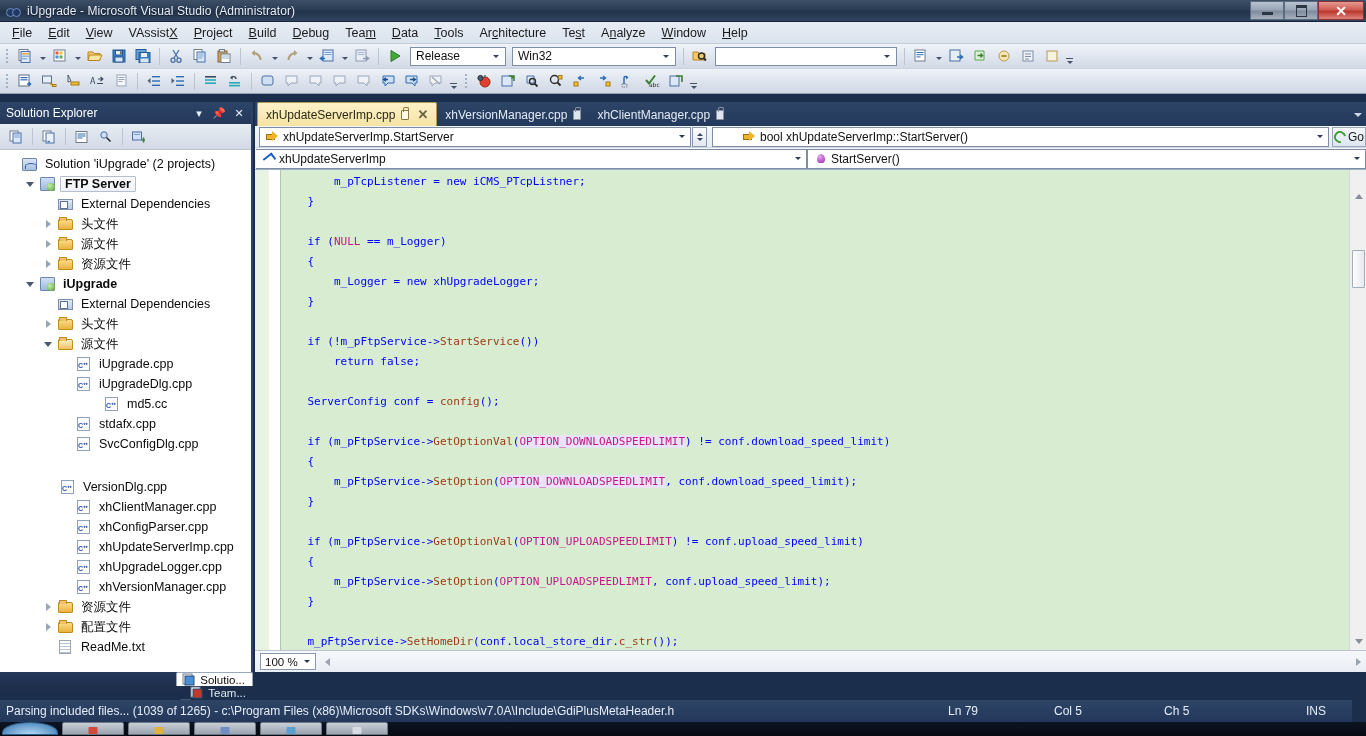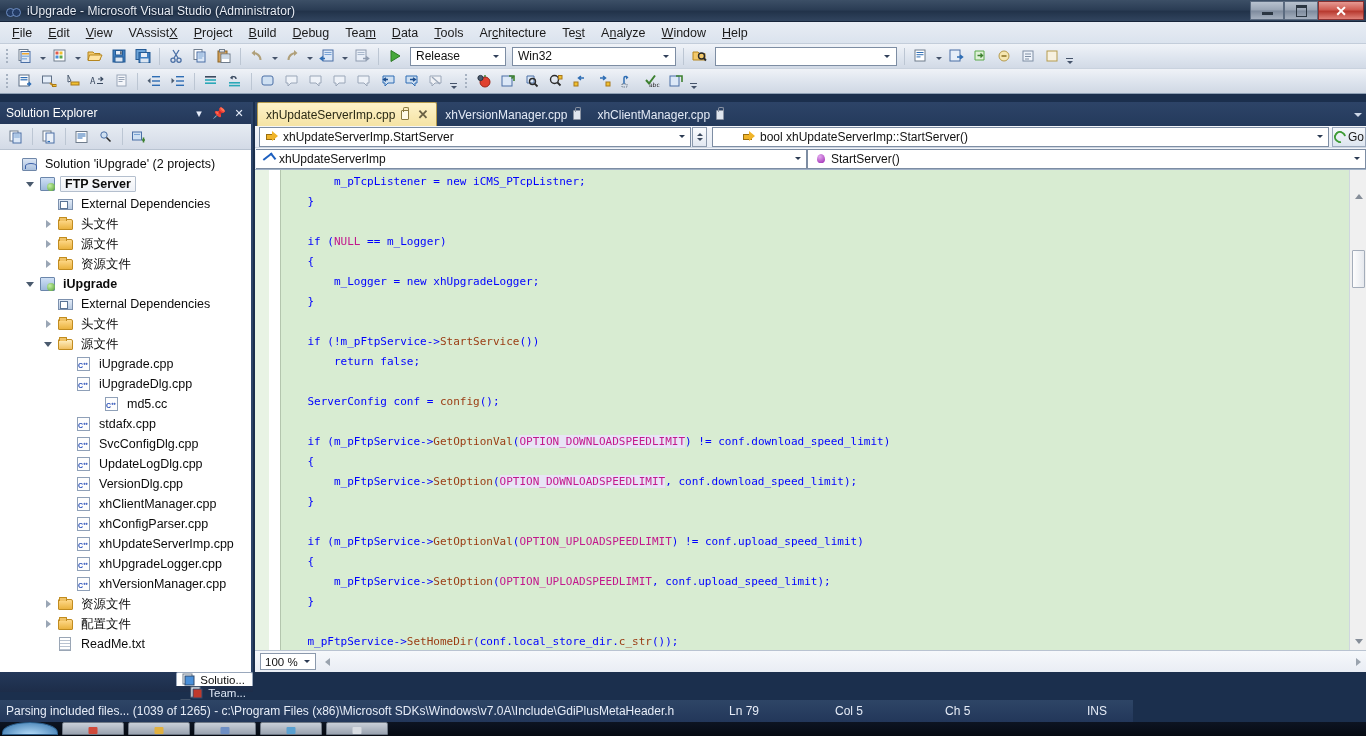--- a/index.html
+++ b/index.html
@@ -368,21 +368,21 @@
   #hscroll { flex:1; height:17px; margin:0 0 0 4px; position:relative; }
   .hs-left, .hs-right {
     position:absolute;top:0;width:15px;height:17px;display:flex;align-items:center;justify-content:center;
   }
   .hs-left{left:0;} .hs-right{right:0;}
   .hs-left:after{content:"";border-top:4px solid transparent;border-bottom:4px solid transparent;border-right:5px solid #9aa3ae;}
   .hs-right:after{content:"";border-top:4px solid transparent;border-bottom:4px solid transparent;border-left:5px solid #9aa3ae;}
 
   
   #statusbar {
-    position:absolute; left:0; bottom:14px; width:1133px; height:22px;
+    position:absolute; left:0; bottom:14px; width:1352px; height:22px;
     background:linear-gradient(180deg,#2e4566 0%,#23375a 100%);
     border-top:1px solid #4a6punkt; display:flex; align-items:center;
     color:#e6ecf7; font-size:12px;
   }
   #statusbar .sb-text { margin-left:6px; white-space:nowrap; }
   #statusbar .sb-right { margin-left:auto; display:flex; align-items:center; }
   #statusbar .sb-cell { margin-right:0; text-align:left; }
 
   
   #taskbar {
@@ -966,28 +966,21 @@
         </span>
         <span class="tlabel">stdafx.cpp</span>
       </div>
       <div class="tnode" style="padding-left: 58px;">
         <span class="tw"></span>
         <span class="ticon">
           <span class="cppicon"></span>
         </span>
         <span class="tlabel">SvcConfigDlg.cpp</span>
       </div>
-      <div class="tnode" style="padding-left: 58px;">
-        <span class="tw"></span>
-        <span class="ticon">
-          <span class="cppicon"></span>
-        </span>
-        <span class="tlabel">UpdateLogDlg.cpp</span>
-      </div>
-      <div class="tnode" style="padding-left: 58px;">
+      <div class="tnode" style="padding-left: 42px; margin-top: 23px;">
         <span class="tw"></span>
         <span class="ticon">
           <span class="cppicon"></span>
         </span>
         <span class="tlabel">VersionDlg.cpp</span>
       </div>
       <div class="tnode" style="padding-left: 58px;">
         <span class="tw"></span>
         <span class="ticon">
           <span class="cppicon"></span>

